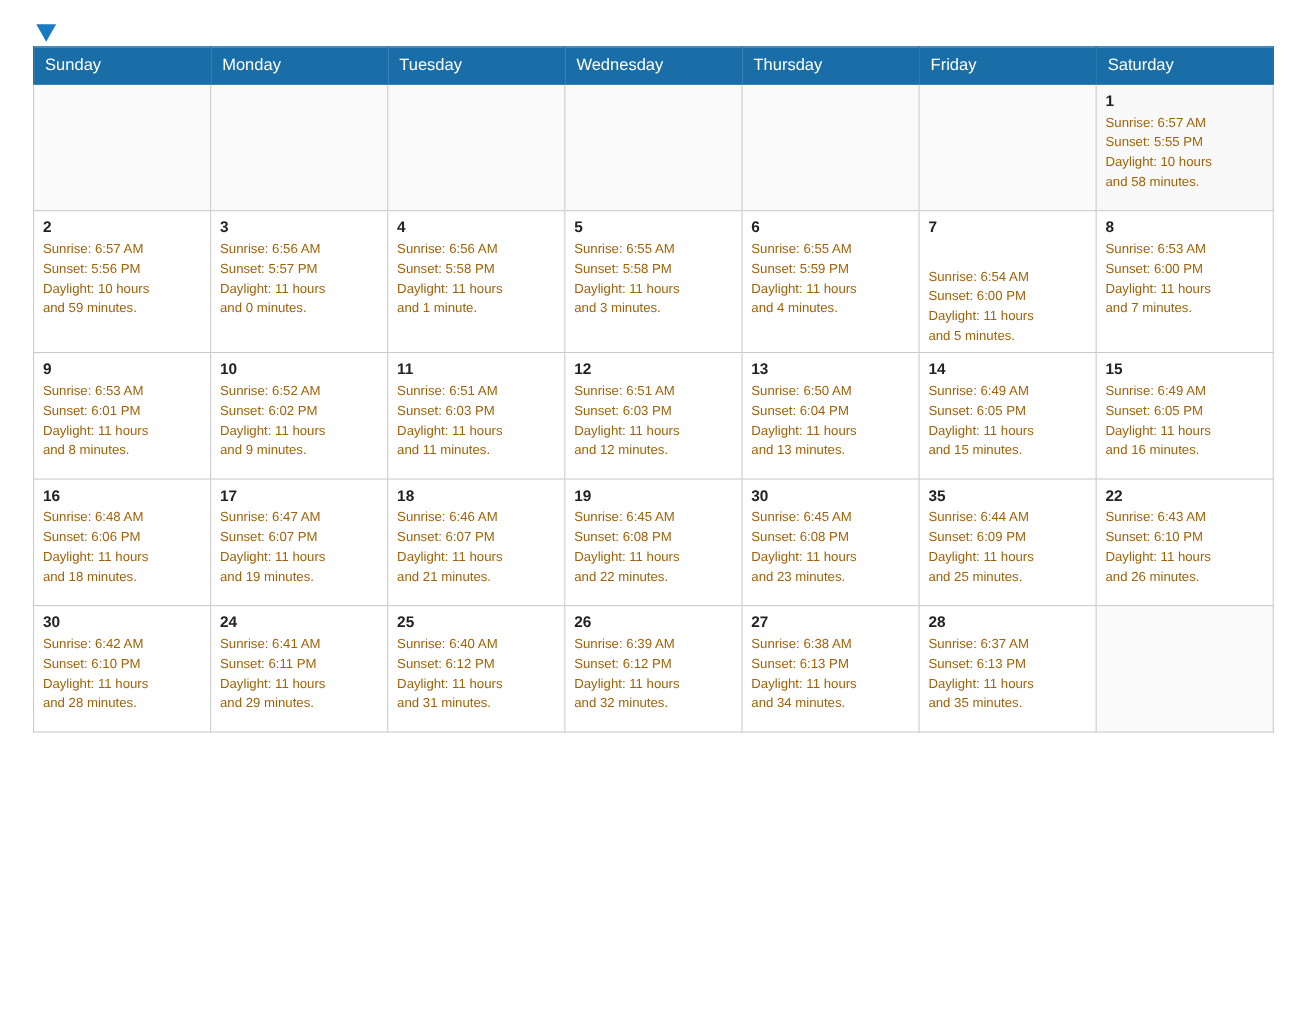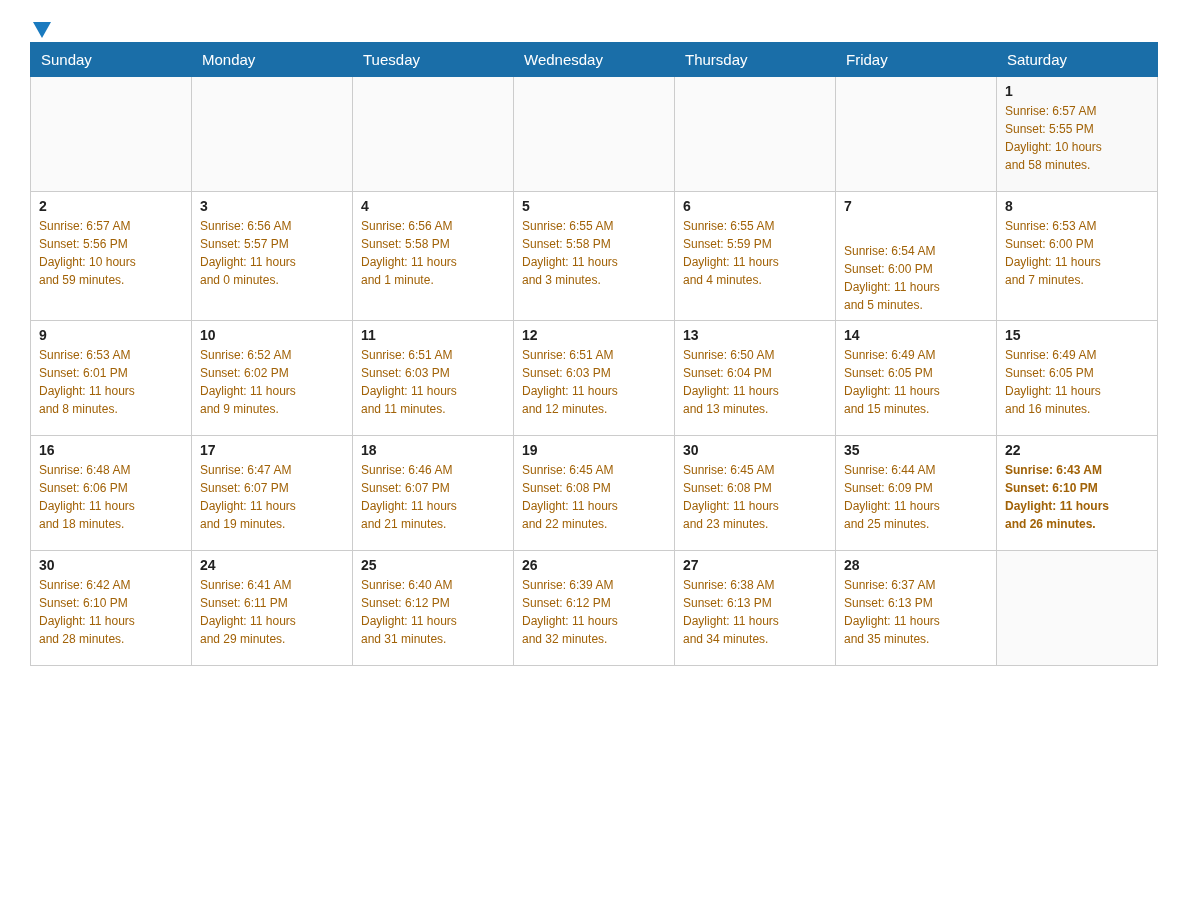--- a/index.html
+++ b/index.html
@@ -278,21 +278,21 @@
         </td>
         <td>
           <div class="day-num">35</div>
           <div class="day-info" style="white-space: pre-line;">Sunrise: 6:44 AM
 Sunset: 6:09 PM
 Daylight: 11 hours
 and 25 minutes.</div>
         </td>
         <td>
           <div class="day-num">22</div>
-          <div class="day-info" style="white-space: pre-line; font-weight: bold;">Sunrise: 6:43 AM
+          <div class="day-info" style="white-space: pre-line;">Sunrise: 6:43 AM
 Sunset: 6:10 PM
 Daylight: 11 hours
 and 26 minutes.</div>
         </td>
       </tr>
       <tr>
         <td>
           <div class="day-num">30</div>
           <div class="day-info" style="white-space: pre-line;">Sunrise: 6:42 AM
 Sunset: 6:10 PM

